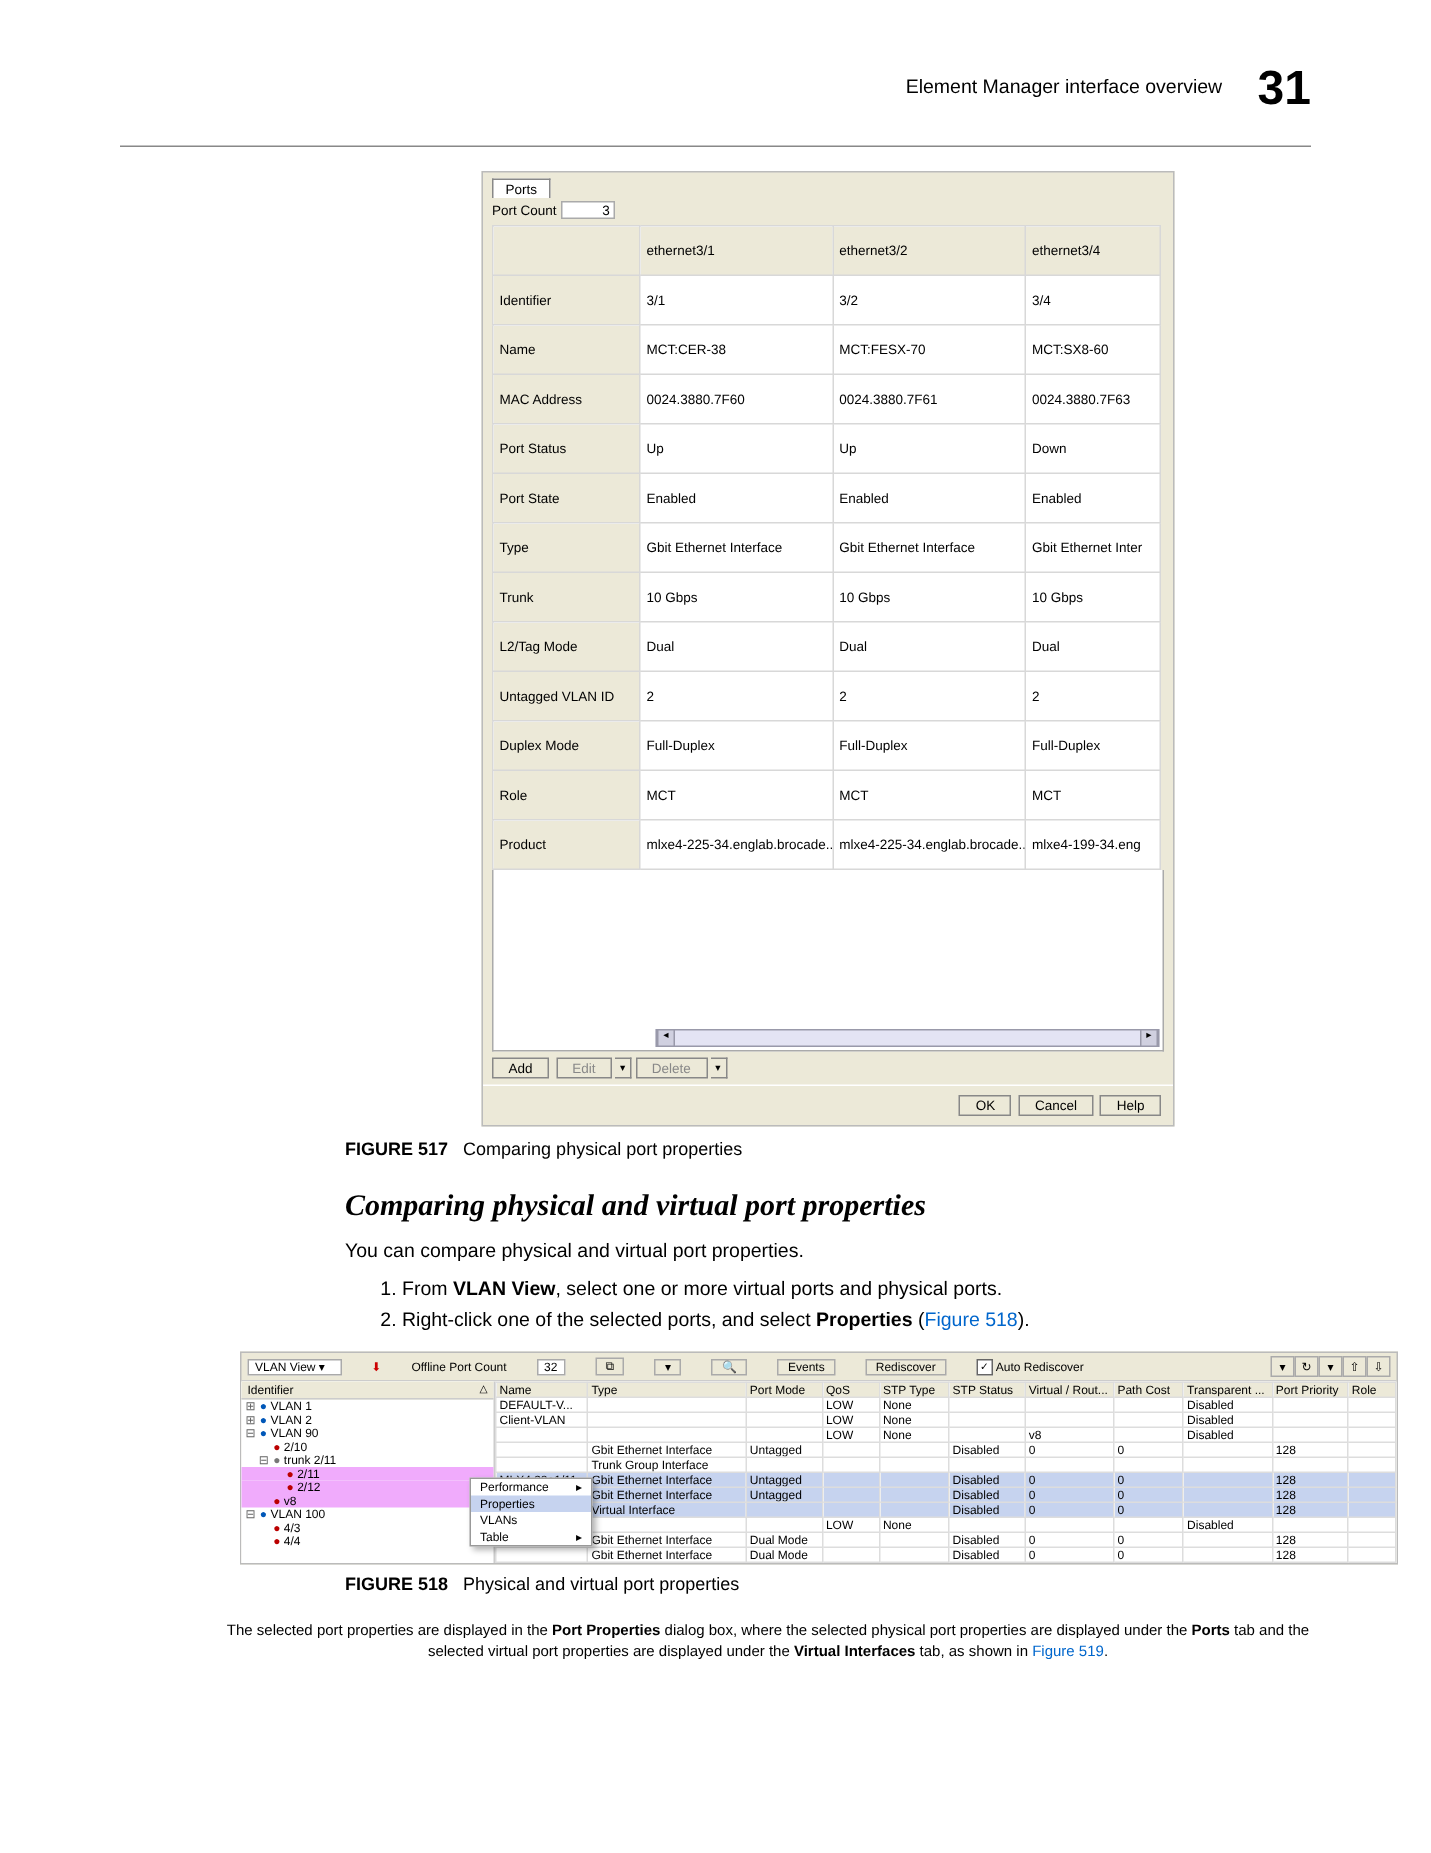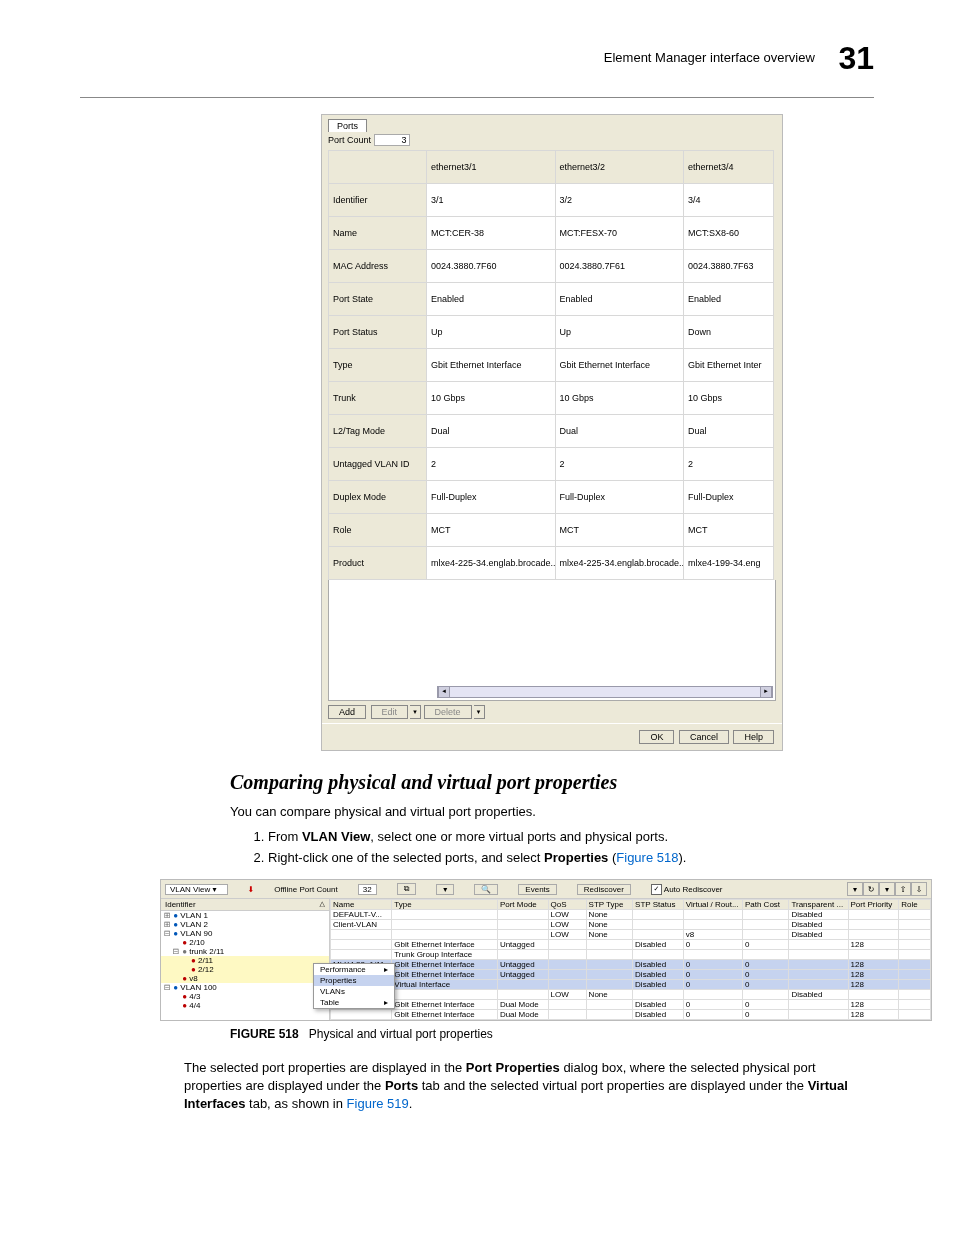--- a/index.html
+++ b/index.html
@@ -186,21 +186,21 @@
     font-size: 8px;
     position: relative;
   }
   .tree-header {
     background: #ece9d8;
     border-bottom: 1px solid #ccc;
     padding: 1px 4px;
     font-size: 8px;
   }
   .tree-row { padding: 0 2px; white-space: nowrap; }
-  .tree-row.sel { background: #fef9c3; }
+  .tree-row.sel { background: #f0abfc; }
   .glyph { display:inline-block; width:8px; text-align:center; font-size:8px; color:#666; }
   .icon-vlan { color:#0057b8; }
   .icon-port { color:#b00; }
   .icon-trunk { color:#777; }
   .context-menu {
     position: absolute;
     top: 64px;
     left: 152px;
     background: #fff;
     border: 1px solid #999;
@@ -223,23 +223,24 @@
     overflow: hidden;
   }
   .grid2 th { background: #ece9d8; font-weight: normal; }
   .grid2 tr.sel td { background: #c6d3ef; }
 
   .figure-caption2 {
     font-size: 12px;
     margin: 6px 0 18px 150px;
   }
   .trailing-para {
-    font-size: 13px;
-    margin: 6px 0 10px 104px;
+    font-size: 10px;
+    margin: 6px 0 10px 70px;
     line-height: 1.4;
+    text-align: center;
   }
 </style>
 </head>
 <body>
 
 <div class="page">
 
   <div class="header">
     <span>Element Manager interface overview</span>
     <span class="chapter-num">31</span>
@@ -282,30 +283,30 @@
               <td>MCT:FESX-70</td>
               <td>MCT:SX8-60</td>
             </tr>
             <tr>
               <td class="rowlabel">MAC Address</td>
               <td>0024.3880.7F60</td>
               <td>0024.3880.7F61</td>
               <td>0024.3880.7F63</td>
             </tr>
             <tr>
+              <td class="rowlabel">Port Status</td>
+              <td>Up</td>
+              <td>Up</td>
+              <td>Down</td>
+            </tr>
+            <tr>
               <td class="rowlabel">Port State</td>
               <td>Enabled</td>
               <td>Enabled</td>
               <td>Enabled</td>
-            </tr>
-            <tr>
-              <td class="rowlabel">Port Status</td>
-              <td>Up</td>
-              <td>Up</td>
-              <td>Down</td>
             </tr>
             <tr>
               <td class="rowlabel">Type</td>
               <td>Gbit Ethernet Interface</td>
               <td>Gbit Ethernet Interface</td>
               <td>Gbit Ethernet Inter</td>
             </tr>
             <tr>
               <td class="rowlabel">Trunk</td>
               <td>10 Gbps</td>
@@ -358,20 +359,24 @@
       <span class="winbtn disabled">Delete</span><span class="dropdown-arrow">▾</span>
     </div>
     <div class="dialog-footer">
       <span class="winbtn">OK</span>
       <span class="winbtn">Cancel</span>
       <span class="winbtn">Help</span>
     </div>
   </div>
   </div>
 
+  <div class="figure-caption">
+    <b>FIGURE 517</b>&nbsp;&nbsp;
+    <span>Comparing physical port properties</span>
+  </div>
 
   <h3 class="section-heading" style="margin-left:150px;">Comparing physical and virtual port properties</h3>
   <p class="body-text">You can compare physical and virtual port properties.</p>
   <ol class="body-list">
     <li>
       <span>From </span><b>VLAN View</b><span>, select one or more virtual ports and physical ports.</span>
     </li>
     <li>
       <span>Right-click one of the selected ports, and select </span><b>Properties</b><span> (</span><a href="#" class="figlink">Figure 518</a><span>).</span>
     </li>

